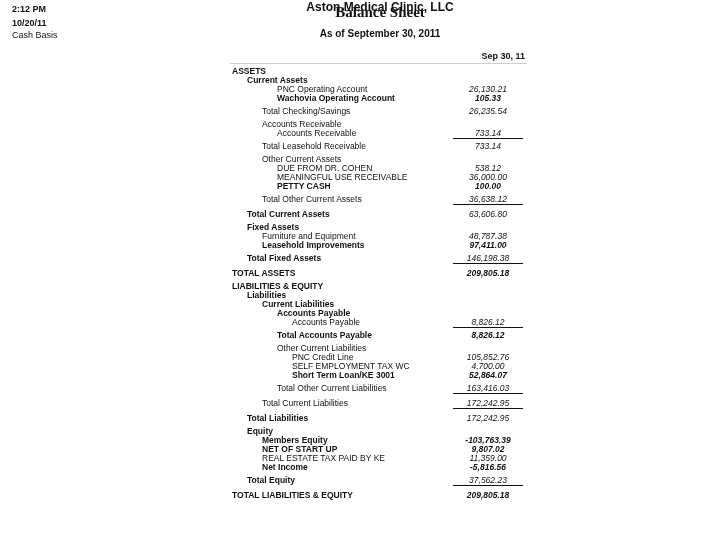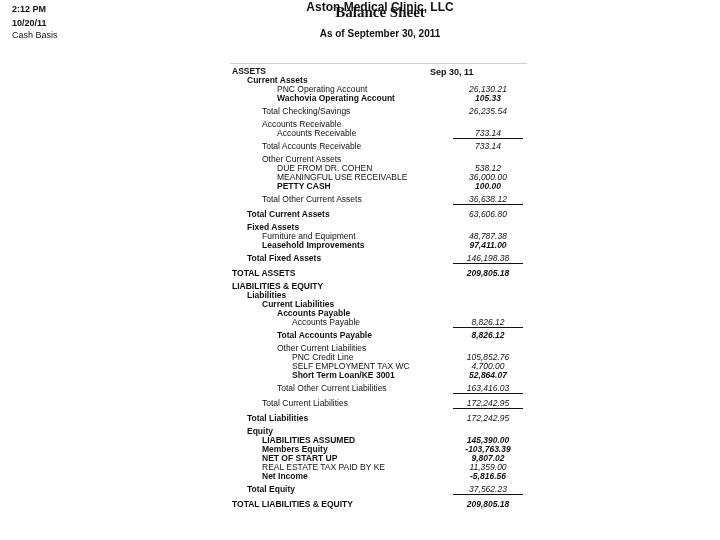--- a/index.html
+++ b/index.html
@@ -33,24 +33,24 @@
   }
   .company { top: 0px; font-size: 12px; line-height: 14px; }
   .report { top: 4px; font-size: 15px; line-height: 16px; font-family: Liberation Serif, serif; }
   .asof { top: 28px; font-size: 10px; line-height: 12px; }
 
   .col-header {
     position: absolute;
     top: 51px;
     left: 430px;
     width: 95px;
+    text-align: right;
     font-size: 9px;
     font-weight: bold;
     white-space: nowrap;
-    margin-top: 16px;
   }
   .col-rule {
     position: absolute;
     top: 63px;
     left: 230px;
     width: 297px;
     height: 0;
     border-top: 1px solid #cfcfcf;
   }
 
@@ -127,21 +127,21 @@
   <div class="gap"></div>
   <div class="row i2">
       <span class="label">Accounts Receivable</span>
     </div>
   <div class="row i3 rule-below">
       <span class="label">Accounts Receivable</span>
       <span class="amt">733.14</span>
     </div>
   <div class="gap"></div>
   <div class="row i2">
-      <span class="label">Total Accounts Receivable</span>
+      <span class="label">Total Leasehold Receivable</span>
       <span class="amt">733.14</span>
     </div>
   <div class="gap"></div>
   <div class="row i2">
       <span class="label">Other Current Assets</span>
     </div>
   <div class="row i3">
       <span class="label">DUE FROM DR. COHEN</span>
       <span class="amt">538.12</span>
     </div>
@@ -237,24 +237,20 @@
   <div class="gap" style="height:6px"></div>
   <div class="row i1">
       <span class="label">Total Liabilities</span>
       <span class="amt">172,242.95</span>
     </div>
   <div class="gap"></div>
   <div class="row i1 b">
       <span class="label">Equity</span>
     </div>
   <div class="row i2 b">
-      <span class="label">LIABILITIES ASSUMED</span>
-      <span class="amt">145,390.00</span>
-    </div>
-  <div class="row i2 b">
       <span class="label">Members Equity</span>
       <span class="amt">-103,763.39</span>
     </div>
   <div class="row i2 b">
       <span class="label">NET OF START UP</span>
       <span class="amt">9,807.02</span>
     </div>
   <div class="row i2">
       <span class="label">REAL ESTATE TAX PAID BY KE</span>
       <span class="amt">11,359.00</span>

